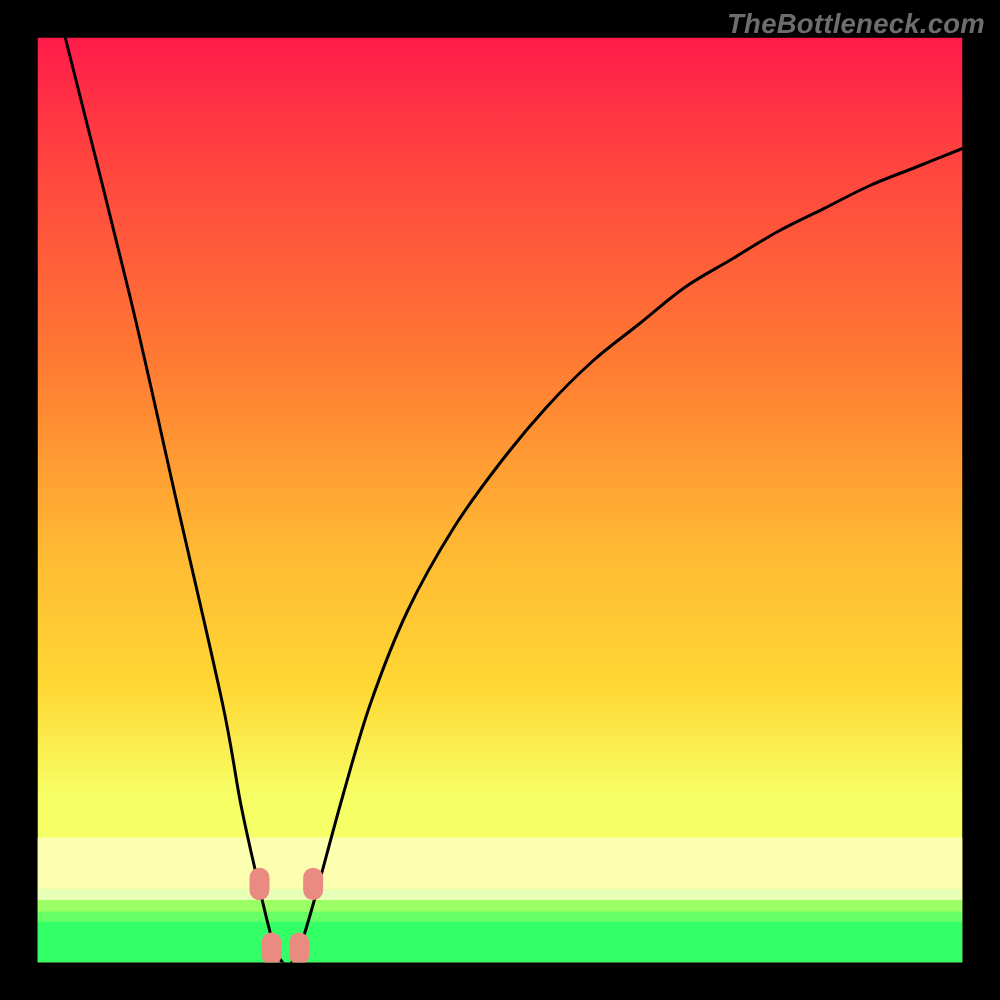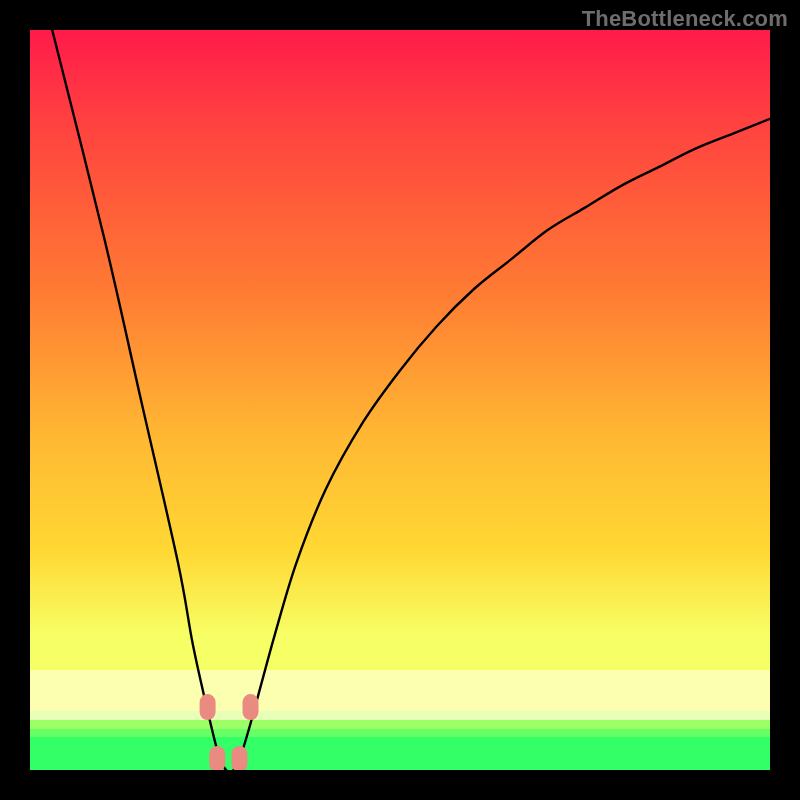--- a/index.html
+++ b/index.html
@@ -2,20 +2,21 @@
 <html><head>
 <meta charset="utf-8">
 <style>
   * { margin: 0; padding: 0; box-sizing: border-box; }
   html, body { width: 800px; height: 800px; overflow: hidden; background: #000; }
   .canvas {
     position: relative;
     width: 800px;
     height: 800px;
     background: #000;
+    font-style: italic;
   }
   .plot {
     position: absolute;
     left: 30px;
     top: 30px;
     width: 740px;
     height: 740px;
     overflow: hidden;
   }
   .grad {

